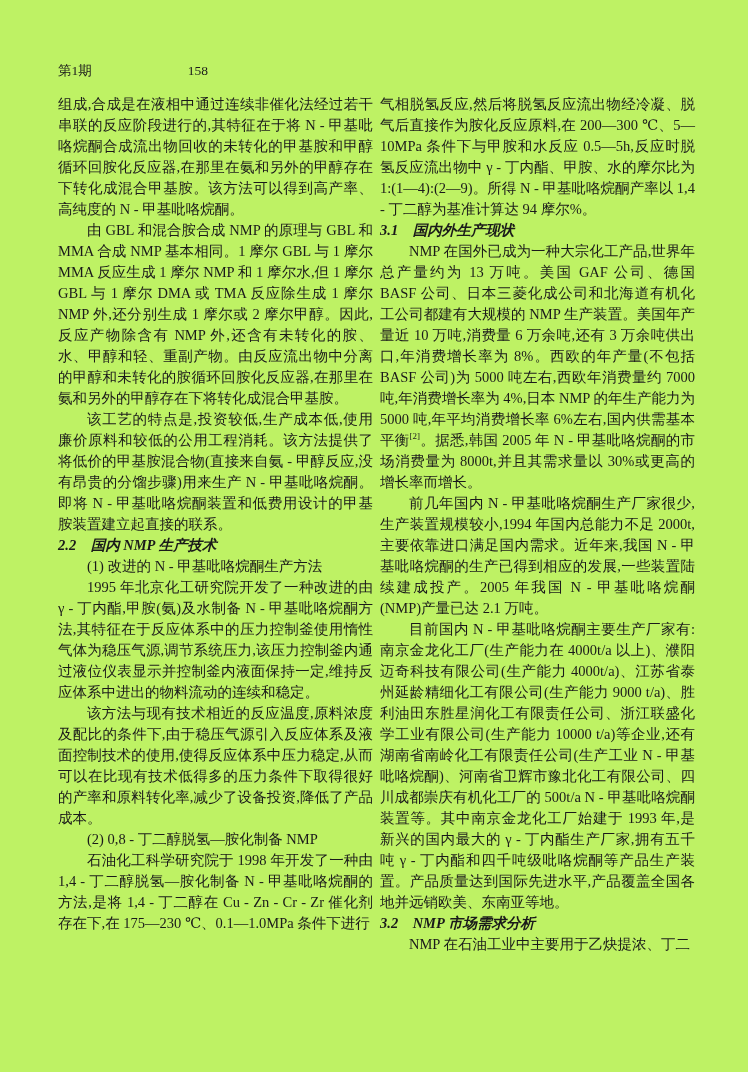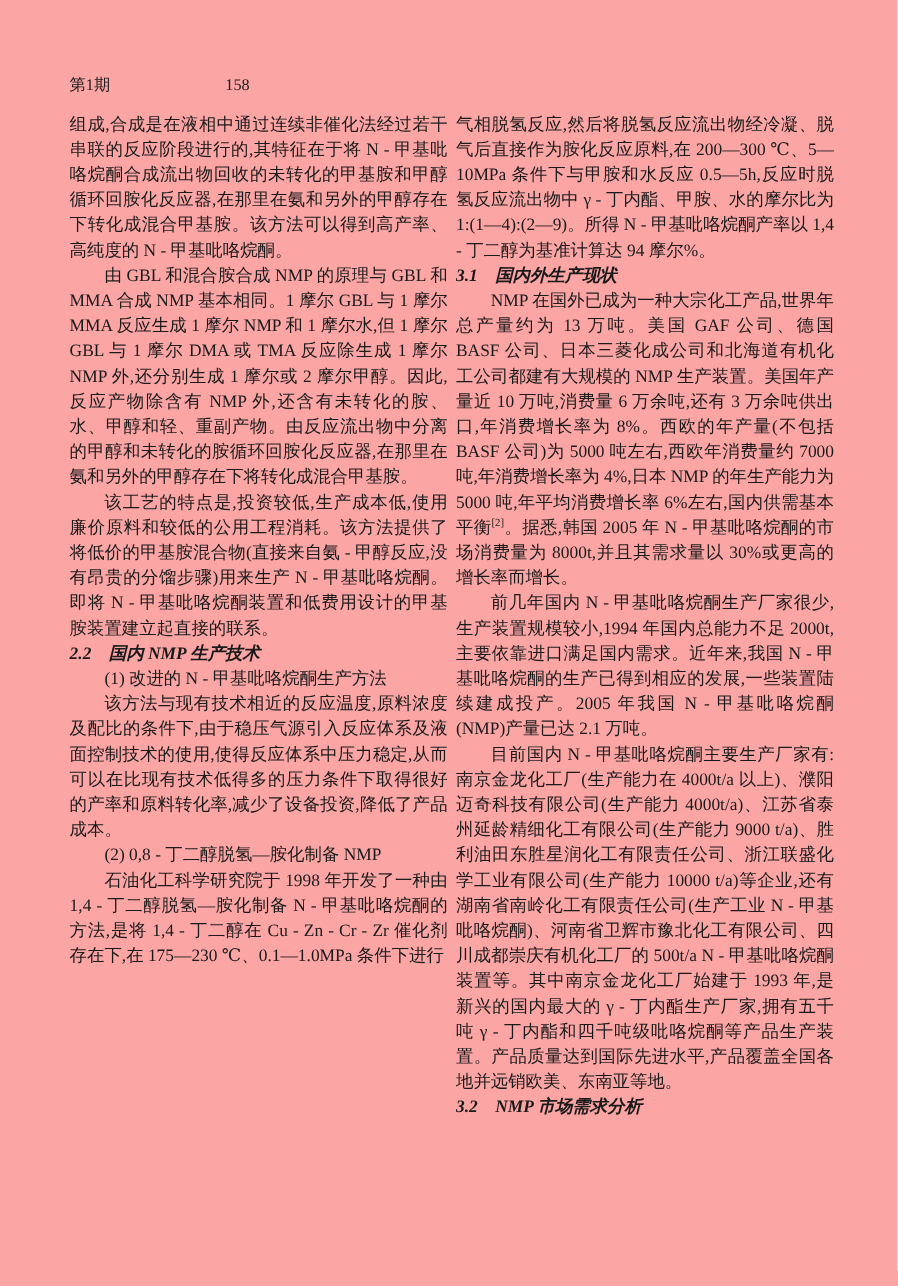--- a/index.html
+++ b/index.html
@@ -4,21 +4,21 @@
 <style>
   html, body {
     margin: 0;
     padding: 0;
     background: #ffffff;
   }
   .page {
     position: relative;
     width: 748px;
     height: 1072px;
-    background: #fca5a5;
+    background: #bef264;
     overflow: hidden;
     font-family: "Liberation Serif", "DejaVu Serif", serif;
     color: #1a1a1a;
   }
   .running-head {
     position: absolute;
     top: 62px;
     left: 58px;
     width: 640px;
     display: flex;
@@ -78,29 +78,31 @@
   </div>
 
   <div class="body-cols">
 
     <div class="col">
       <p class="noindent">组成,合成是在液相中通过连续非催化法经过若干串联的反应阶段进行的,其特征在于将 N - 甲基吡咯烷酮合成流出物回收的未转化的甲基胺和甲醇循环回胺化反应器,在那里在氨和另外的甲醇存在下转化成混合甲基胺。该方法可以得到高产率、高纯度的 N - 甲基吡咯烷酮。</p>
       <p>由 GBL 和混合胺合成 NMP 的原理与 GBL 和 MMA 合成 NMP 基本相同。1 摩尔 GBL 与 1 摩尔 MMA 反应生成 1 摩尔 NMP 和 1 摩尔水,但 1 摩尔 GBL 与 1 摩尔 DMA 或 TMA 反应除生成 1 摩尔 NMP 外,还分别生成 1 摩尔或 2 摩尔甲醇。因此,反应产物除含有 NMP 外,还含有未转化的胺、水、甲醇和轻、重副产物。由反应流出物中分离的甲醇和未转化的胺循环回胺化反应器,在那里在氨和另外的甲醇存在下将转化成混合甲基胺。</p>
       <p>该工艺的特点是,投资较低,生产成本低,使用廉价原料和较低的公用工程消耗。该方法提供了将低价的甲基胺混合物(直接来自氨 - 甲醇反应,没有昂贵的分馏步骤)用来生产 N - 甲基吡咯烷酮。即将 N - 甲基吡咯烷酮装置和低费用设计的甲基胺装置建立起直接的联系。</p>
       <p class="h-sub">2.2　国内 NMP 生产技术</p>
       <p>(1) 改进的 N - 甲基吡咯烷酮生产方法</p>
+      <p>1995 年北京化工研究院开发了一种改进的由 γ - 丁内酯,甲胺(氨)及水制备 N - 甲基吡咯烷酮方法,其特征在于反应体系中的压力控制釜使用惰性气体为稳压气源,调节系统压力,该压力控制釜内通过液位仪表显示并控制釜内液面保持一定,维持反应体系中进出的物料流动的连续和稳定。</p>
       <p>该方法与现有技术相近的反应温度,原料浓度及配比的条件下,由于稳压气源引入反应体系及液面控制技术的使用,使得反应体系中压力稳定,从而可以在比现有技术低得多的压力条件下取得很好的产率和原料转化率,减少了设备投资,降低了产品成本。</p>
       <p>(2) 0,8 - 丁二醇脱氢—胺化制备 NMP</p>
       <p>石油化工科学研究院于 1998 年开发了一种由 1,4 - 丁二醇脱氢—胺化制备 N - 甲基吡咯烷酮的方法,是将 1,4 - 丁二醇在 Cu - Zn - Cr - Zr 催化剂存在下,在 175—230 ℃、0.1—1.0MPa 条件下进行</p>
     </div>
 
     <div class="col">
       <p class="noindent">气相脱氢反应,然后将脱氢反应流出物经冷凝、脱气后直接作为胺化反应原料,在 200—300 ℃、5—10MPa 条件下与甲胺和水反应 0.5—5h,反应时脱氢反应流出物中 γ - 丁内酯、甲胺、水的摩尔比为 1:(1—4):(2—9)。所得 N - 甲基吡咯烷酮产率以 1,4 - 丁二醇为基准计算达 94 摩尔%。</p>
       <p class="h-sub">3.1　国内外生产现状</p>
       <p><span>NMP 在国外已成为一种大宗化工产品,世界年总产量约为 13 万吨。美国 GAF 公司、德国 BASF 公司、日本三菱化成公司和北海道有机化工公司都建有大规模的 NMP 生产装置。美国年产量近 10 万吨,消费量 6 万余吨,还有 3 万余吨供出口,年消费增长率为 8%。西欧的年产量(不包括 BASF 公司)为 5000 吨左右,西欧年消费量约 7000 吨,年消费增长率为 4%,日本 NMP 的年生产能力为 5000 吨,年平均消费增长率 6%左右,国内供需基本平衡</span><sup class="fn">[2]</sup><span>。据悉,韩国 2005 年 N - 甲基吡咯烷酮的市场消费量为 8000t,并且其需求量以 30%或更高的增长率而增长。</span></p>
       <p>前几年国内 N - 甲基吡咯烷酮生产厂家很少,生产装置规模较小,1994 年国内总能力不足 2000t,主要依靠进口满足国内需求。近年来,我国 N - 甲基吡咯烷酮的生产已得到相应的发展,一些装置陆续建成投产。2005 年我国 N - 甲基吡咯烷酮(NMP)产量已达 2.1 万吨。</p>
       <p>目前国内 N - 甲基吡咯烷酮主要生产厂家有:南京金龙化工厂(生产能力在 4000t/a 以上)、濮阳迈奇科技有限公司(生产能力 4000t/a)、江苏省泰州延龄精细化工有限公司(生产能力 9000 t/a)、胜利油田东胜星润化工有限责任公司、浙江联盛化学工业有限公司(生产能力 10000 t/a)等企业,还有湖南省南岭化工有限责任公司(生产工业 N - 甲基吡咯烷酮)、河南省卫辉市豫北化工有限公司、四川成都崇庆有机化工厂的 500t/a N - 甲基吡咯烷酮装置等。其中南京金龙化工厂始建于 1993 年,是新兴的国内最大的 γ - 丁内酯生产厂家,拥有五千吨 γ - 丁内酯和四千吨级吡咯烷酮等产品生产装置。产品质量达到国际先进水平,产品覆盖全国各地并远销欧美、东南亚等地。</p>
       <p class="h-sub">3.2　NMP 市场需求分析</p>
+      <p>NMP 在石油工业中主要用于乙炔提浓、丁二</p>
     </div>
 
   </div>
 
 </div>
 
 </body></html>

